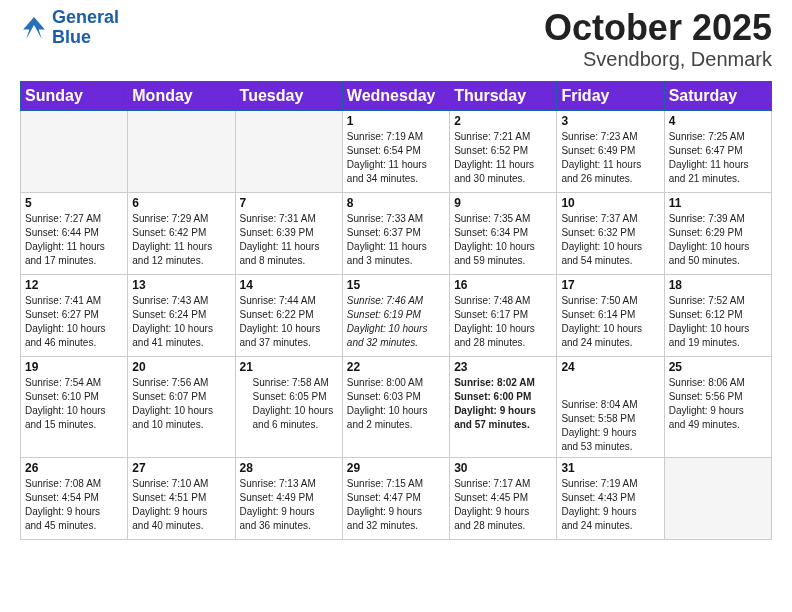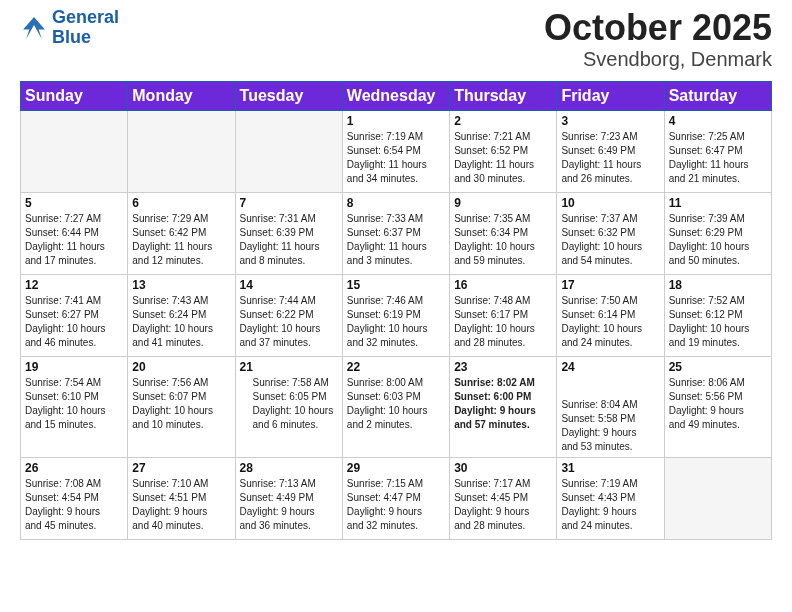--- a/index.html
+++ b/index.html
@@ -225,21 +225,21 @@
           </td>
           <td>
             <div class="day-number">14</div>
             <div class="day-info" style="white-space: pre-line;">Sunrise: 7:44 AM
 Sunset: 6:22 PM
 Daylight: 10 hours
 and 37 minutes.</div>
           </td>
           <td>
             <div class="day-number">15</div>
-            <div class="day-info" style="white-space: pre-line;">Sunrise: 7:46 AM
+            <div class="day-info" style="white-space: pre-line; font-style: italic;">Sunrise: 7:46 AM
 Sunset: 6:19 PM
 Daylight: 10 hours
 and 32 minutes.</div>
           </td>
           <td>
             <div class="day-number">16</div>
             <div class="day-info" style="white-space: pre-line;">Sunrise: 7:48 AM
 Sunset: 6:17 PM
 Daylight: 10 hours
 and 28 minutes.</div>

